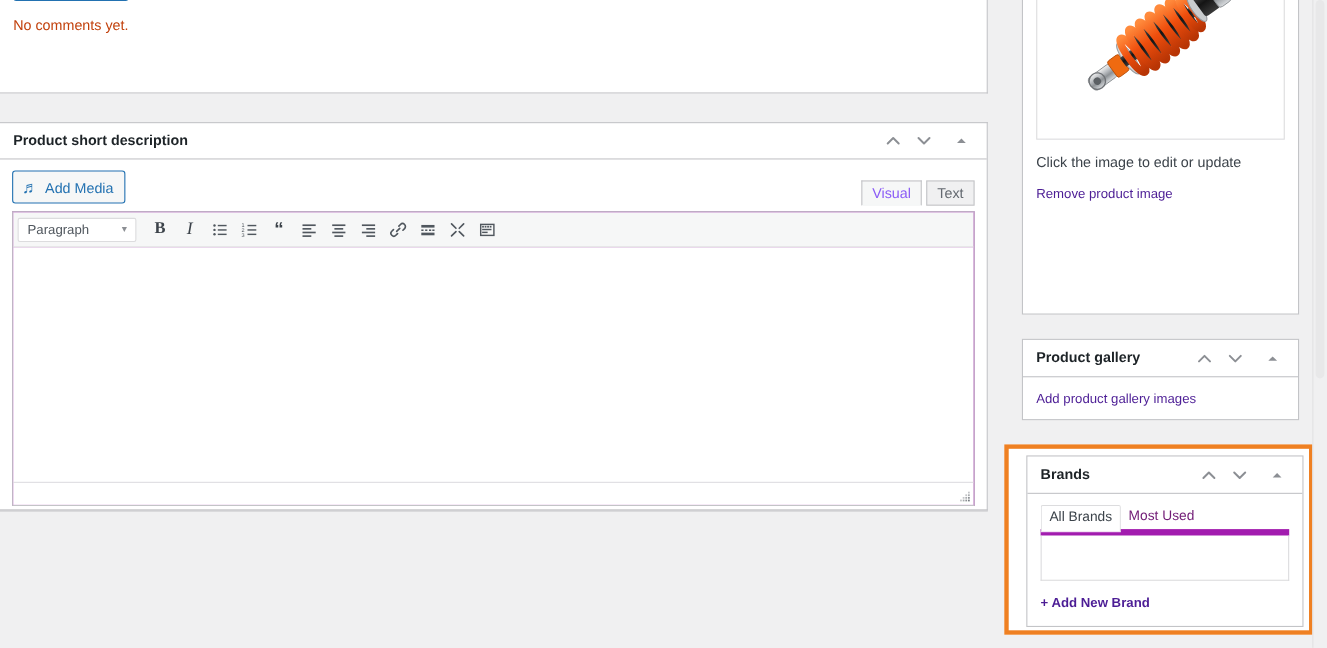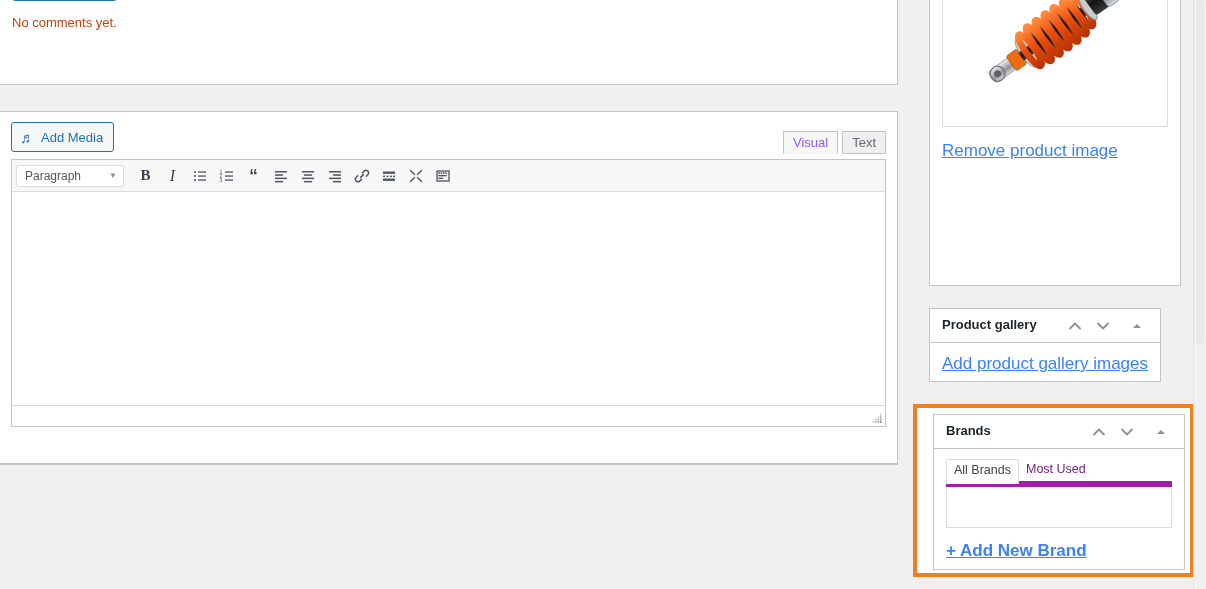--- a/index.html
+++ b/index.html
@@ -269,35 +269,34 @@
     justify-content: center;
     overflow: hidden;
     cursor: pointer;
   }
   .hint-text {
     margin-top: 13px;
     font-size: 13px;
     color: #3c434a;
   }
   .link {
-    color: #3b82f6;
-    text-decoration: underline;
-    cursor: pointer;
-    font-size: 17px;
+    color: #4c1d95;
+    cursor: pointer;
+    font-size: 12px;
   }
   #remove-product-image {
     display: inline-block;
     margin-top: 14px;
   }
 
   #gallery-panel {
     position: absolute;
     left: 929px;
     top: 308px;
-    width: 232px;
+    width: 252px;
     height: 74px;
   }
   #gallery-panel .inside {
     padding: 11px 12px;
   }
 
   
   #brands-highlight {
     position: absolute;
     left: 913px;
@@ -392,20 +391,40 @@
 
   <div class="postbox" id="comments-panel">
     <div class="inside">
       <button class="btn-secondary">Add Comment</button>
       <div class="no-comments">No comments yet.</div>
     </div>
   </div>
 
   <div class="postbox" id="short-desc-panel">
 
+    <div class="postbox-header">
+      <span class="postbox-title">Product short description</span>
+      <span class="handle-actions">
+        <span class="order-btn">
+          <svg width="16" height="16" viewBox="0 0 16 16">
+              <path d="M3 10.5 L8 5.5 L13 10.5" fill="none" stroke="#8c8f94" stroke-width="1.8" stroke-linecap="round" stroke-linejoin="round"></path>
+            </svg>
+        </span>
+        <span class="order-btn">
+          <svg width="16" height="16" viewBox="0 0 16 16">
+              <path d="M3 5.5 L8 10.5 L13 5.5" fill="none" stroke="#8c8f94" stroke-width="1.8" stroke-linecap="round" stroke-linejoin="round"></path>
+            </svg>
+        </span>
+        <span class="toggle-btn">
+          <svg width="12" height="12" viewBox="0 0 12 12">
+              <path d="M2 8 L6 4 L10 8 Z" fill="#8c8f94"></path>
+            </svg>
+        </span>
+      </span>
+    </div>
 
     <div id="short-desc-body">
 
       <div class="wp-media-buttons">
         <button class="insert-media">
           <span class="media-glyph">♬</span>
           <span>Add Media</span>
         </button>
 
         <div class="editor-tabs">
@@ -606,20 +625,21 @@
             <rect x="143" y="71" width="17" height="22" rx="3" fill="url(#bodyG)"></rect>
 
             <rect x="158" y="70" width="14" height="24" rx="3" fill="url(#chromeG)" stroke="#8b8f93" stroke-width="0.8"></rect>
 
             <circle cx="176" cy="82" r="8" fill="url(#chromeG)" stroke="#6f7276" stroke-width="1.2"></circle>
             <circle cx="176" cy="82" r="3.6" fill="#55595d"></circle>
           </g>
         </svg>
       </div>
 
+      <div class="hint-text">Click the image to edit or update</div>
 
       <a class="link" id="remove-product-image">Remove product image</a>
     </div>
   </div>
 
   <div class="postbox" id="gallery-panel">
     <div class="postbox-header">
       <span class="postbox-title">Product gallery</span>
       <span class="handle-actions">
         <span class="order-btn">

